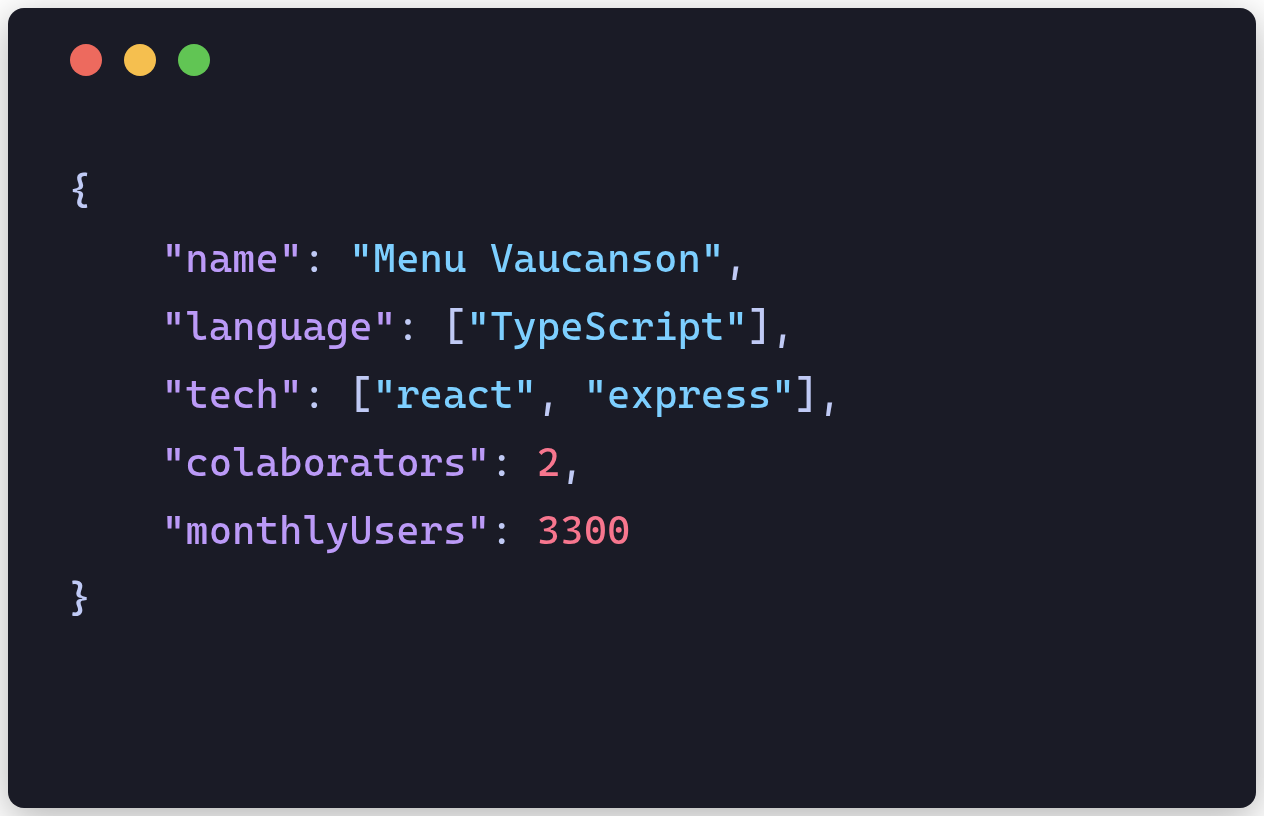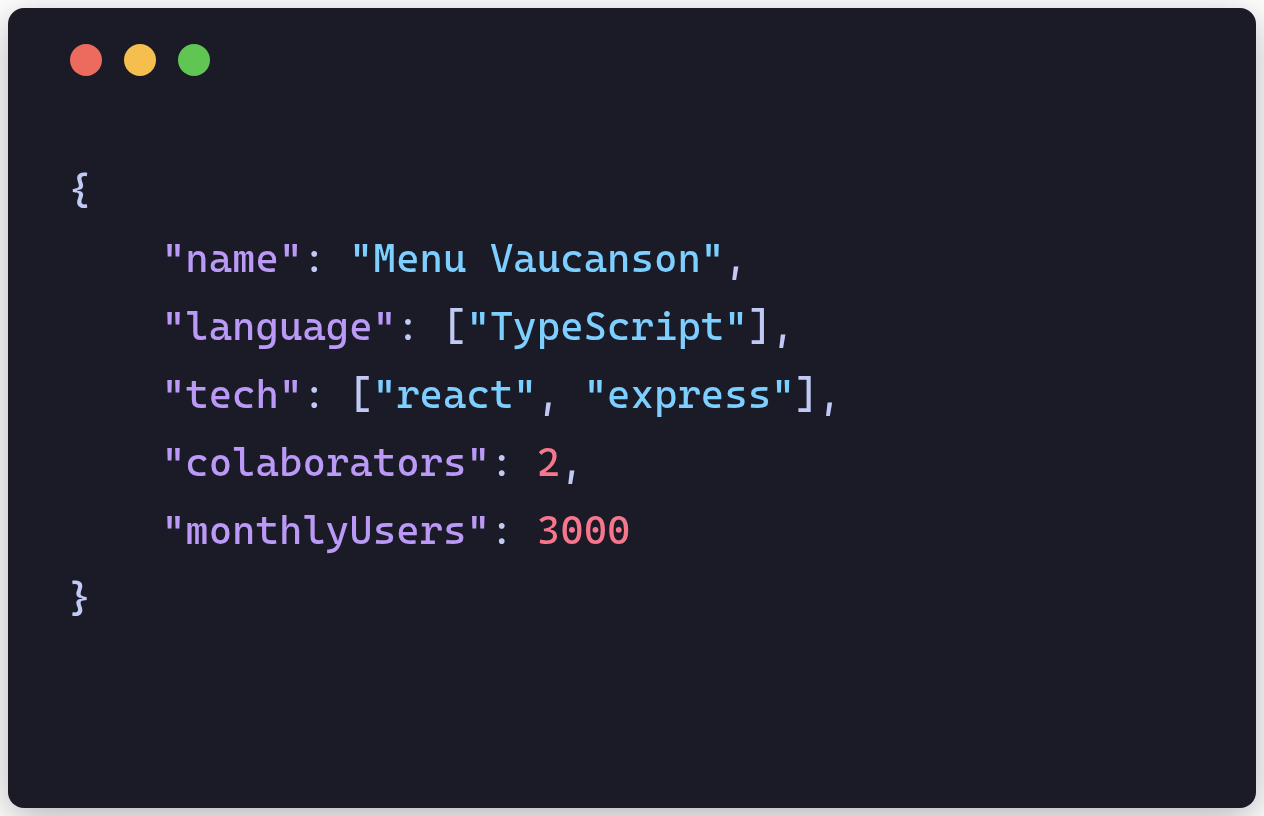--- a/index.html
+++ b/index.html
@@ -67,15 +67,15 @@
   <div class="titlebar">
     <div class="traffic-light red"></div>
     <div class="traffic-light yellow"></div>
     <div class="traffic-light green"></div>
   </div>
   <div class="code-area" id="code-content"><span class="brace">{</span>
 <span class="indent"></span><span class="key">"name"</span><span class="punct">: </span><span class="string">"Menu Vaucanson"</span><span class="punct">,</span>
 <span class="indent"></span><span class="key">"language"</span><span class="punct">: </span><span class="bracket">[</span><span class="string">"TypeScript"</span><span class="bracket">]</span><span class="punct">,</span>
 <span class="indent"></span><span class="key">"tech"</span><span class="punct">: </span><span class="bracket">[</span><span class="string">"react"</span><span class="punct">, </span><span class="string">"express"</span><span class="bracket">]</span><span class="punct">,</span>
 <span class="indent"></span><span class="key">"colaborators"</span><span class="punct">: </span><span class="number">2</span><span class="punct">,</span>
-<span class="indent"></span><span class="key">"monthlyUsers"</span><span class="punct">: </span><span class="number">3000</span><span class="punct"></span>
+<span class="indent"></span><span class="key">"monthlyUsers"</span><span class="punct">: </span><span class="number">3300</span><span class="punct"></span>
 <span class="brace">}</span></div>
 </div>
 
 </body></html>

